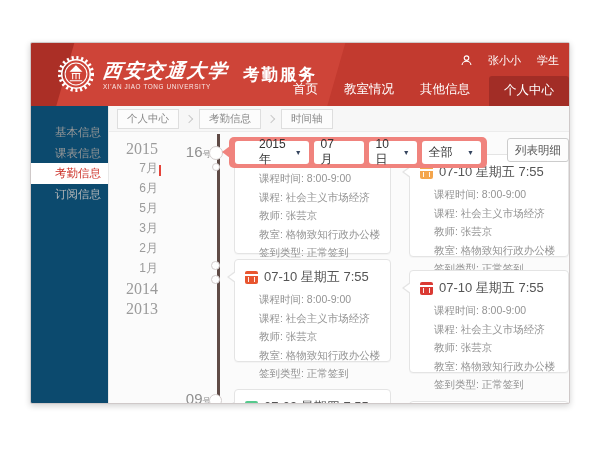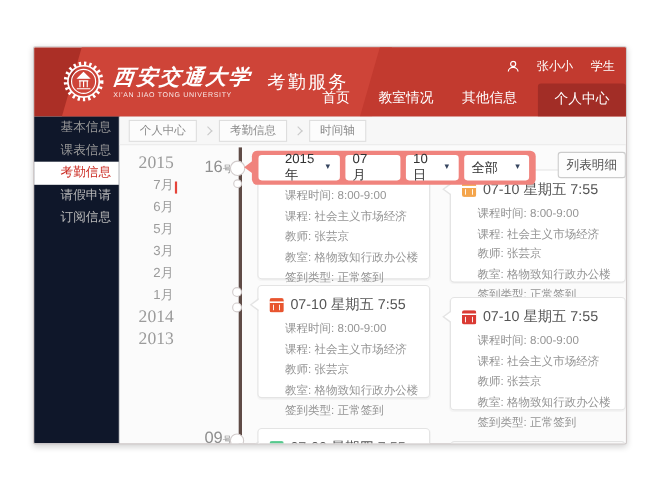--- a/index.html
+++ b/index.html
@@ -14,30 +14,30 @@
   
   .hdr { position:absolute; left:0; top:0; width:100%; height:63px; background:#ab2f26; overflow:hidden; }
   .band-light { position:absolute; left:34px; top:-5px; width:282px; height:75px; background:#ce4438; transform:skewX(-16deg); }
   .band-main  { position:absolute; left:305px; top:-5px; width:300px; height:75px; background:#c23a2f; transform:skewX(-16deg); }
   .logo-wrap { position:absolute; left:26px; top:12px; display:flex; align-items:center; z-index:2; }
   .logo-svg { width:38px; height:38px; }
   .uni-cn { font-family:"DejaVu Serif","Liberation Serif",serif; font-style:italic; font-weight:bold;
             font-size:19px; color:#fff; letter-spacing:2px; transform:skewX(-6deg); line-height:22px; }
   .uni-en { font-size:6.4px; color:rgba(255,255,255,.88); letter-spacing:.6px; margin-top:2px; }
   .logo-text { margin-left:8px; }
-  .app-title { margin-left:14px; font-size:16.5px; font-weight:normal; color:#fff; letter-spacing:2px; align-self:center; padding-top:2px;}
+  .app-title { margin-left:14px; font-size:16.5px; font-weight:bold; color:#fff; letter-spacing:2px; align-self:center; padding-top:2px;}
   .user { position:absolute; right:10px; top:10px; display:flex; align-items:center; gap:16px;
           color:#ffffff; font-size:11px; z-index:3; cursor:pointer;}
   .nav { position:absolute; right:0; bottom:0; display:flex; z-index:3; }
   .nav-item { color:#fff; font-size:12.5px; padding:5px 13px 7px; cursor:pointer; }
   .nav-item.active { background:#a22d26; border-radius:3px 3px 0 0; padding:6px 15px 7px; margin-left:6px; }
 
   
   .bodyarea { position:absolute; left:0; top:63px; right:0; bottom:0; }
-  .sidebar { position:absolute; left:0; top:0; bottom:0; width:78px; background:#0f172a; border-right:1px solid #e8e8e8; padding-top:0; }
+  .sidebar { position:absolute; left:0; top:0; bottom:0; width:78px; background:#0c4a6e; border-right:1px solid #e8e8e8; padding-top:16px; }
   .side-item { line-height:20.5px; padding-left:24px; font-size:11.5px; color:#979797; cursor:pointer; }
   .side-item.active { color:#cb2d24; background:#ffffff; }
   .side-item.dim { color:#b9b9b9; }
 
   .main { position:absolute; left:78px; top:0; right:0; bottom:0; }
 
   
   .crumbbar { position:absolute; left:0; top:0; right:0; height:26px; background:#f7f7f7;
               border-bottom:1px solid #ececec; display:flex; align-items:center; padding-left:8px; }
   .crumb { background:#fcfcfc; border:1px solid #dedede; color:#8a8a8a; font-size:10.5px;
@@ -131,21 +131,20 @@
         <div class="nav-item active">个人中心</div>
       </div>
     </div>
 
     <div class="bodyarea">
 
       <div class="sidebar">
         <div class="side-item">基本信息</div>
         <div class="side-item">课表信息</div>
         <div class="side-item active">考勤信息</div>
-        <div class="side-item dim">请假申请</div>
         <div class="side-item dim">订阅信息</div>
       </div>
 
       <div class="main">
 
         <div class="crumbbar">
           <span class="crumb">个人中心</span>
           <span class="crumb-sep"></span>
           <span class="crumb">考勤信息</span>
           <span class="crumb-sep"></span>

